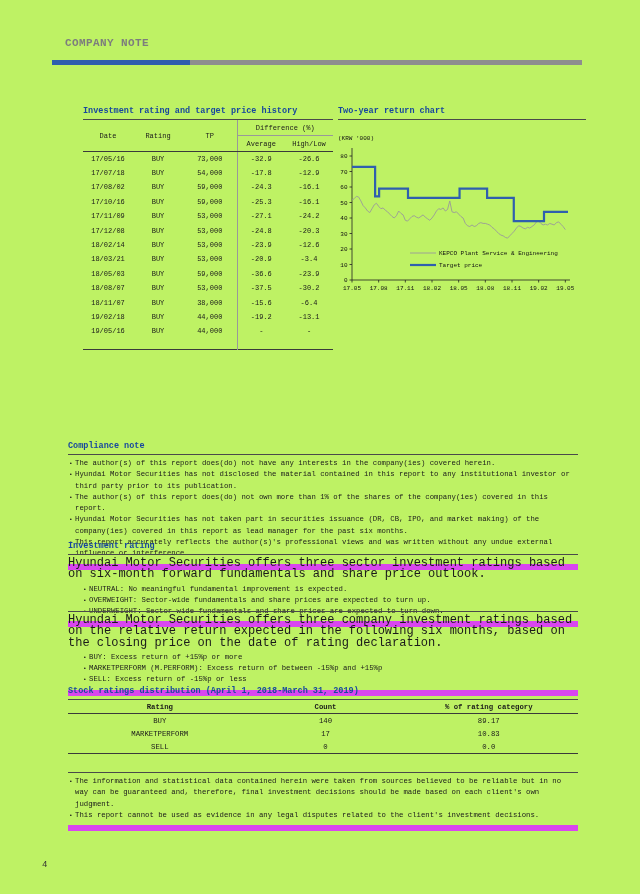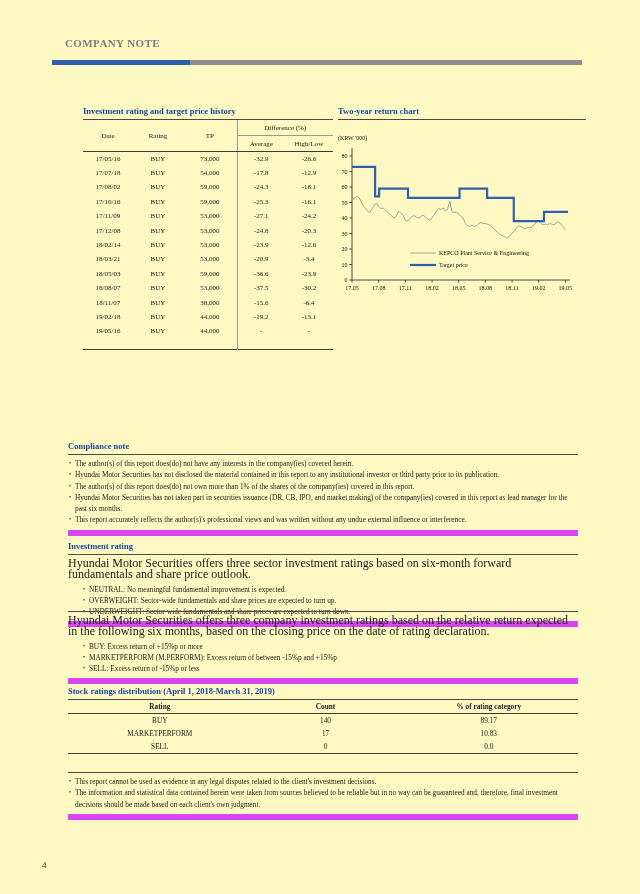--- a/index.html
+++ b/index.html
@@ -1,17 +1,17 @@
 <!DOCTYPE html>
 <html><head>
 <meta charset="utf-8">
 <style>
   html,body{margin:0;padding:0;background:#ffffff;}
-  .page{position:relative;width:640px;height:894px;background:#fef9c3;overflow:hidden;
-        font-family:Liberation Serif, serif;color:#1a1a1a;}
+  .page{position:relative;width:640px;height:894px;background:#bef264;overflow:hidden;
+        font-family:Liberation Mono, monospace;color:#1a1a1a;}
   
   .report-title{position:absolute;left:65px;top:37px;font-size:11px;font-weight:bold;
                 color:#7d7d7d;letter-spacing:0.4px;}
   .header-bar{position:absolute;left:52px;top:60px;width:530px;height:5px;background:#8e8e8e;}
   .header-bar-blue{width:138px;height:5px;background:#2f5fae;}
   
   .sec-head{font-size:8.5px;font-weight:bold;color:#17479E;padding-bottom:3px;
             border-bottom:1px solid #4a4a4a;}
   
   .history-block{position:absolute;left:83px;top:106px;width:250px;}
@@ -290,19 +290,19 @@
             <td>SELL</td>
             <td>0</td>
             <td>0.0</td>
           </tr>
         </tbody>
     </table>
   </div>
 
   <div class="txt-block rule-top rule-bottom" style="top:772px;">
     <ul class="bullets" style="line-height:10.8px;">
+        <li>The information and statistical data contained herein were taken from sources believed to be reliable but in no way can be guaranteed and, therefore, final investment decisions should be made based on each client's own judgment.</li>
         <li>This report cannot be used as evidence in any legal disputes related to the client's investment decisions.</li>
-        <li>The information and statistical data contained herein were taken from sources believed to be reliable but in no way can be guaranteed and, therefore, final investment decisions should be made based on each client's own judgment.</li>
       </ul>
   </div>
 
   <div class="page-number">4</div>
 </div>
 
 </body></html>

